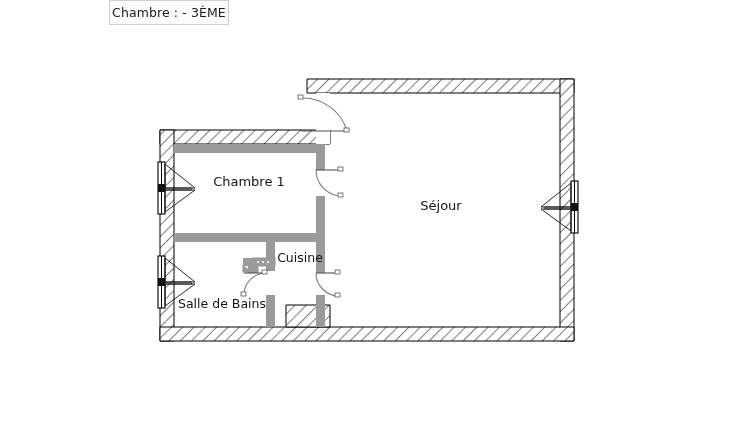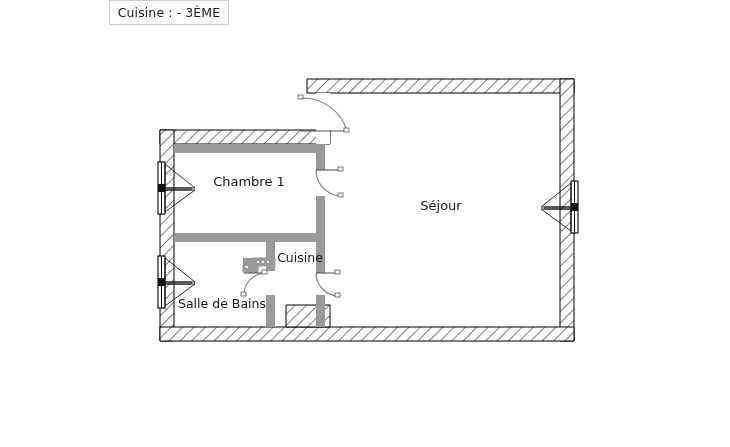--- a/index.html
+++ b/index.html
@@ -56,21 +56,21 @@
   .room-label.large {
     font-size: 13px;
   }
 </style>
 </head>
 <body>
 
 <div id="plan-root">
 
   <div class="title-box">
-    <span class="title-text">Cuisine : - 3ÈME</span>
+    <span class="title-text">Chambre : - 3ÈME</span>
   </div>
 
   <svg class="floorplan" viewBox="0 0 730 447">
     <defs>
       <pattern id="wallHatch" width="8" height="8" patternTransform="rotate(45)" patternUnits="userSpaceOnUse">
         <rect width="8" height="8" fill="#ffffff"></rect>
         <line x1="0" y1="0" x2="0" y2="8" stroke="#5a5a5a" stroke-width="1.6"></line>
       </pattern>
     </defs>
 

